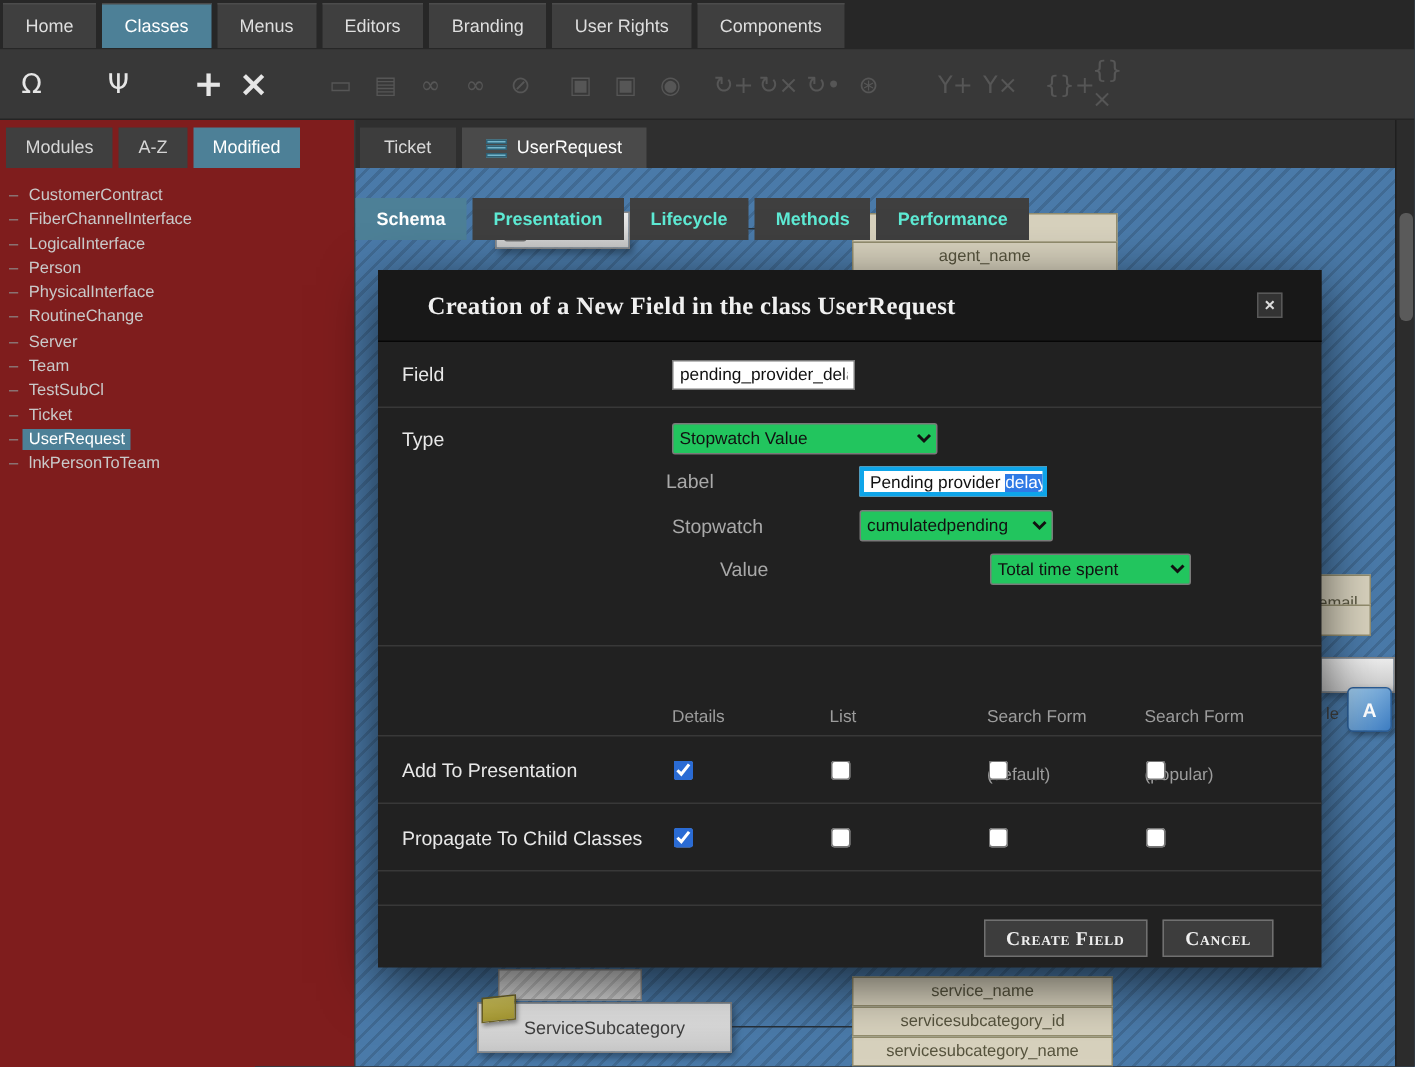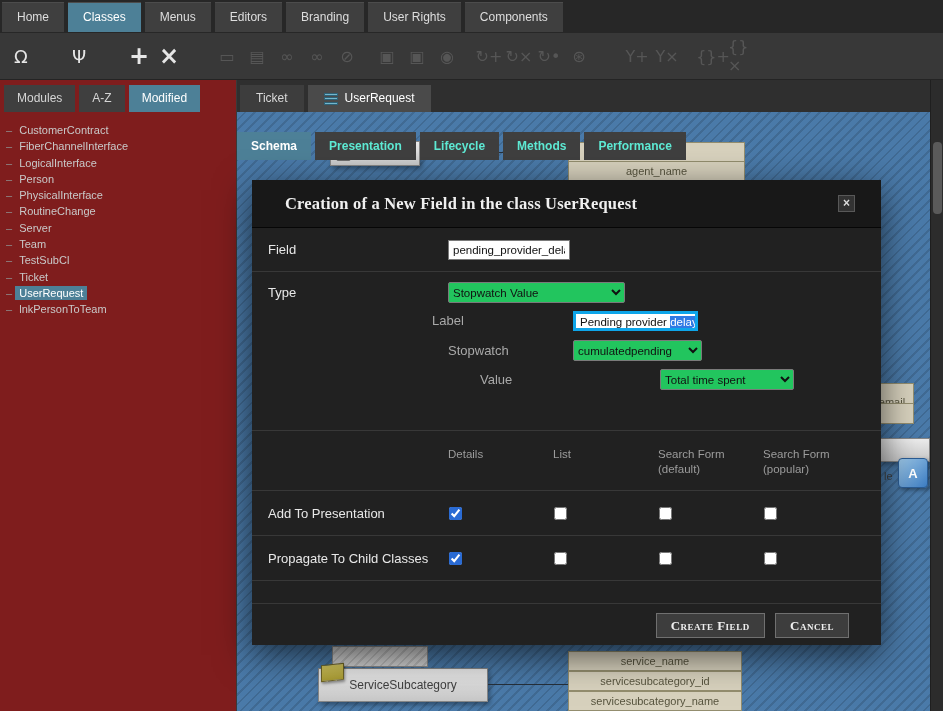--- a/index.html
+++ b/index.html
@@ -89,21 +89,21 @@
   .m-label{position:absolute;left:16px;color:#e8e8e8;font-size:13px;}
   .m-sublabel{position:absolute;color:#a9a9a9;font-size:13px;}
   .m-input{position:absolute;height:20px;background:#fff;border:1px solid #7a7a7a;font-size:11.5px;
            color:#111;padding:1px 4px;box-sizing:border-box;font-family:"Liberation Sans",sans-serif;}
   .m-select{position:absolute;height:21px;background:#22c55e;border:1px solid #7a7a7a;font-size:11.5px;
             color:#111;box-sizing:border-box;border-radius:2px;font-family:"Liberation Sans",sans-serif;}
   .fake-input{position:absolute;height:20px;background:#fff;border:3px solid #0ea5e9;font-size:11.5px;
               color:#111;padding:2px 4px;box-sizing:border-box;white-space:nowrap;overflow:hidden;cursor:text;}
   .fake-input .sel{background:#2f7ae5;color:#fff;}
   .colhead{position:absolute;width:98px;color:#9c9c9c;font-size:11.5px;line-height:15px;}
-  .colhead span{display:block;}
+  .colhead span{display:block;margin-top:24px;}
   .m-check{position:absolute;width:13px;height:13px;accent-color:#2a6bd4;margin:0;cursor:pointer;}
   .m-footer{position:relative;height:43px;border-top:1px solid #383838;text-align:right;
             padding:9px 32px 0 0;box-sizing:border-box;}
   .mbtn{height:25px;padding:0 14px;margin-left:6px;background:#3d3d3d;border:1px solid #707070;
         color:#efefef;font-family:"Liberation Serif",serif;font-variant:small-caps;font-weight:bold;
         font-size:13px;letter-spacing:.5px;cursor:pointer;}
 </style>
 </head>
 <body>
 
@@ -246,21 +246,21 @@
       <div class="m-label" style="top:14px;">Field</div>
       <input class="m-input" style="left: 196px; top: 12px; width: 122px;" value="pending_provider_dela">
     </div>
 
     <div class="m-row" style="height:159px;">
       <div class="m-label" style="top:13px;">Type</div>
       <select class="m-select" style="left:196px;top:10px;width:177px;">
         <option>Stopwatch Value</option>
       </select>
 
-      <div class="m-sublabel" style="left:180px;top:41px;">Label</div>
+      <div class="m-sublabel" style="left:192px;top:41px;">Label</div>
       <div class="fake-input" style="left:321px;top:39px;width:125px;">
         <span>Pending provider </span><span class="sel">delay</span>
       </div>
 
       <div class="m-sublabel" style="left:196px;top:71px;">Stopwatch</div>
       <select class="m-select" style="left:321px;top:68px;width:129px;">
         <option>cumulatedpending</option>
       </select>
 
       <div class="m-sublabel" style="left:228px;top:100px;">Value</div>

